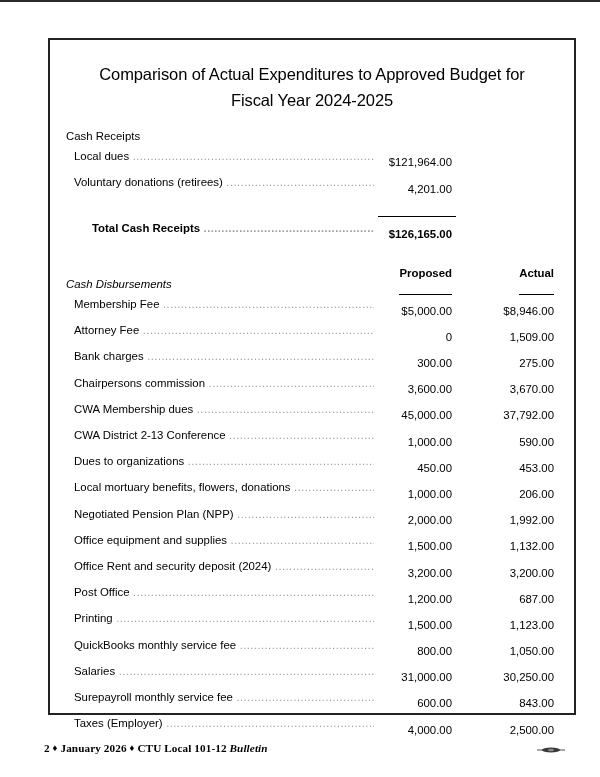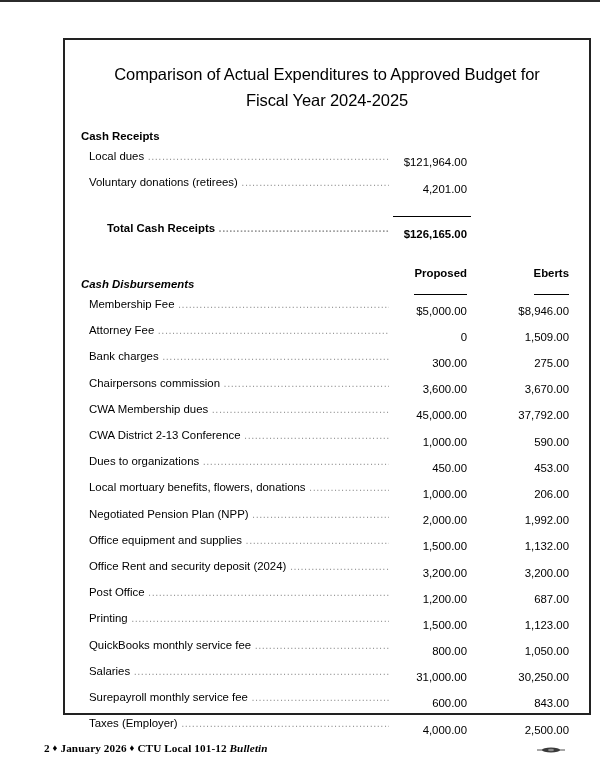--- a/index.html
+++ b/index.html
@@ -17,21 +17,21 @@
   }
   .top-strip {
     position: absolute;
     top: 0; left: 0;
     width: 600px;
     height: 2px;
     background: #2b2b2b;
   }
   .frame {
     position: absolute;
-    left: 63px;
+    left: 48px;
     top: 38px;
     width: 528px;
     height: 677px;
     border: 2px solid #222222;
     box-sizing: border-box;
     background: #ffffff;
   }
   .inner {
     padding: 16px 16px 0 16px;
   }
@@ -81,21 +81,21 @@
     font-size: 11px;
   }
   .num {
     text-align: right;
     padding-right: 4px !important;
     font-variant-numeric: tabular-nums;
   }
   .num.prop { padding-right: 14px !important; }
 
   .section-head {
-    font-weight: bold;
+    font-weight: normal;
     height: 22px;
     line-height: 22px;
   }
   .section-head.italic { font-style: italic; }
   .indent-1 { padding-left: 8px !important; }
   .indent-2 { padding-left: 26px !important; }
 
   .col-head {
     font-weight: bold;
     text-align: right;
@@ -190,21 +190,21 @@
           <td></td>
         </tr>
 
         <tr class="spacer-sm">
             <td colspan="3"></td>
           </tr>
 
         <tr>
           <td class="section-head italic">Cash Disbursements</td>
           <td class="col-head prop"><span class="u">Proposed</span></td>
-          <td class="col-head"><span class="u">Eberts</span></td>
+          <td class="col-head"><span class="u">Actual</span></td>
         </tr>
 
         <tr>
           <td class="label-cell leader indent-1"><span class="label-inner">Membership Fee</span></td>
           <td class="num prop">$5,000.00</td>
           <td class="num">$8,946.00</td>
         </tr>
         <tr>
           <td class="label-cell leader indent-1"><span class="label-inner">Attorney Fee</span></td>
           <td class="num prop">0</td>

